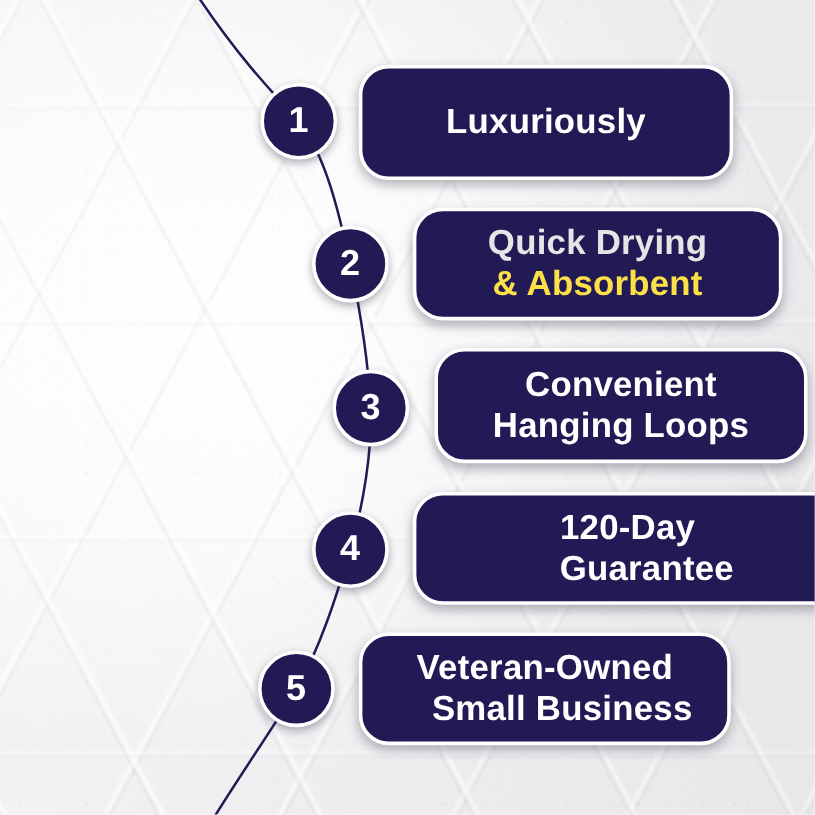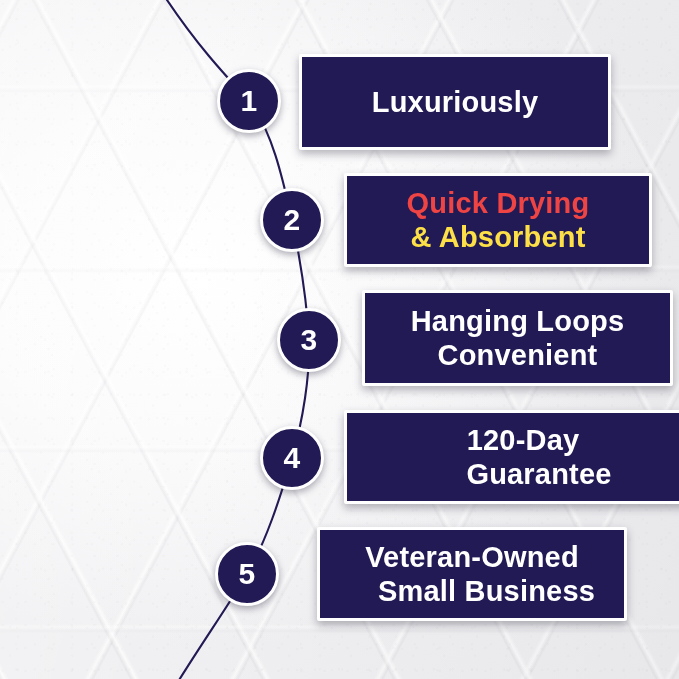--- a/index.html
+++ b/index.html
@@ -106,21 +106,21 @@
     font-weight: bold;
     line-height: 1;
     letter-spacing: .5px;
   }
 
   
   .feature-box {
     position: absolute;
     background: #221a54;
     border: 3px solid #ffffff;
-    border-radius: 2px;
+    border-radius: 25px;
     box-sizing: border-box;
     display: flex;
     flex-direction: column;
     align-items: center;
     justify-content: center;
     box-shadow: 0 4px 9px rgba(40,40,60,.34);
     z-index: 2;
     padding: 4px 14px;
   }
   .feature-box .line {
@@ -163,30 +163,30 @@
       </div>
       <div class="badge" style="left: 215px; top: 542px; background: rgb(34, 26, 84);">
         <span>5</span>
       </div>
     </div>
   <div id="boxes">
       <div class="feature-box" style="left: 299px; top: 54px; width: 312px; height: 96px; background: rgb(34, 26, 84); border-color: rgb(255, 255, 255);">
         <div class="line" style="color: rgb(255, 255, 255);">Luxuriously</div>
       </div>
       <div class="feature-box" style="left: 344px; top: 173px; width: 308px; height: 94px; background: rgb(34, 26, 84); border-color: rgb(255, 255, 255);">
-        <div class="line" style="color: #ef4444;">Quick Drying</div>
+        <div class="line" style="color: #e5e5e5;">Quick Drying</div>
         <div class="line" style="color: #fde047;">&amp; Absorbent</div>
       </div>
       <div class="feature-box" style="left: 362px; top: 290px; width: 311px; height: 96px; background: rgb(34, 26, 84); border-color: rgb(255, 255, 255);">
+        <div class="line" style="color: rgb(255, 255, 255);">Convenient</div>
         <div class="line" style="color: rgb(255, 255, 255);">Hanging Loops</div>
-        <div class="line" style="color: rgb(255, 255, 255);">Convenient</div>
       </div>
       <div class="feature-box" style="left: 344px; top: 410px; width: 358px; height: 94px; background: rgb(34, 26, 84); border-color: rgb(255, 255, 255);">
         <div class="line" style="color: rgb(255, 255, 255);">120-Day</div>
         <div class="line" style="color: rgb(255, 255, 255); margin-left: 32px;">Guarantee</div>
       </div>
-      <div class="feature-box" style="left: 317px; top: 527px; width: 310px; height: 94px; background: rgb(34, 26, 84); border-color: rgb(255, 255, 255);">
+      <div class="feature-box" style="left: 299px; top: 527px; width: 310px; height: 94px; background: rgb(34, 26, 84); border-color: rgb(255, 255, 255);">
         <div class="line" style="color: rgb(255, 255, 255);">Veteran-Owned</div>
         <div class="line" style="color: rgb(255, 255, 255); margin-left: 29px;">Small Business</div>
       </div>
     </div>
 
 </div>
 
 </body></html>

